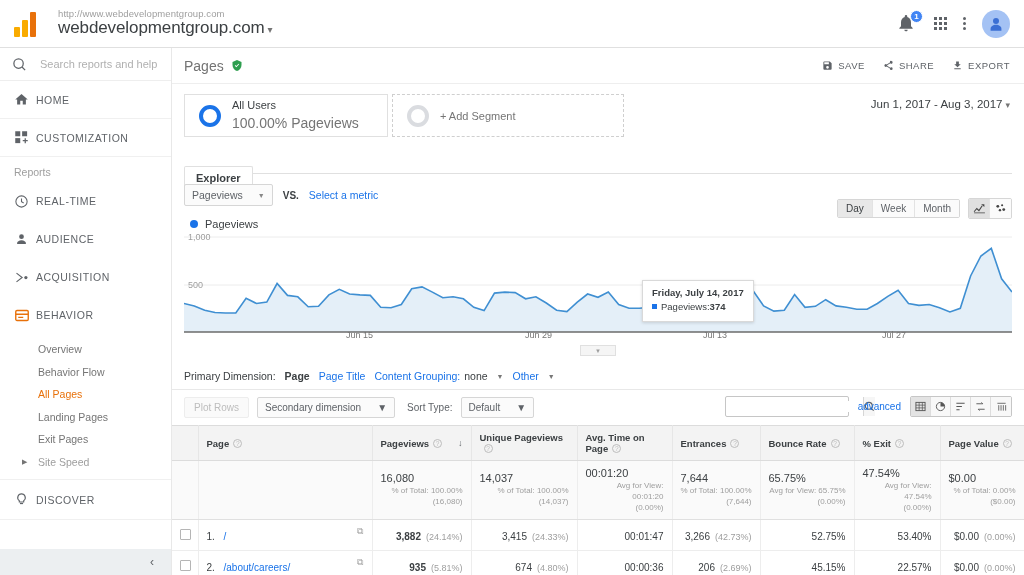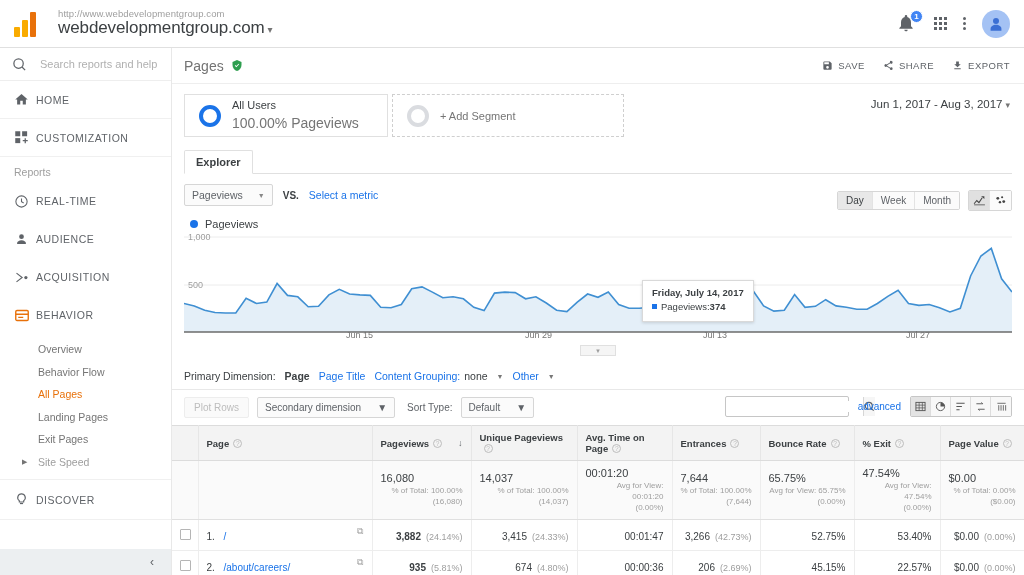--- a/index.html
+++ b/index.html
@@ -119,38 +119,38 @@
   .date-range {
     position: absolute; right: 14px; top: 14px;
     font-size: 11.5px; color: #3c4043; cursor: pointer;
   }
   .date-range .c { color: #757575; font-size: 9px; margin-left: 3px; }
 
   
   .tabs { display: flex; margin: 12px 0 0 12px; border-bottom: 1px solid #e0e0e0; width: 828px; }
   .tab {
     font-size: 11px; padding: 5px 11px 5px 11px; cursor: pointer;
-    color: #1a73e8; position: relative; top: 1px;
+    color: #1a73e8; position: relative; top: 17px;
   }
   .tab.active {
     color: #3c4043; font-weight: bold; background: #fff;
     border: 1px solid #e0e0e0; border-bottom: 1px solid #fff; border-radius: 2px 2px 0 0;
   }
 
   
   .metric-row { display: flex; align-items: center; padding: 10px 12px 0 12px; position: relative; }
   .mselect {
     border: 1px solid #d6d6d6; background: #fbfbfb; border-radius: 2px;
     font-size: 10.5px; color: #5f6368; padding: 4px 7px; display: flex;
     align-items: center; gap: 15px; cursor: pointer;
   }
   .mselect .cr { font-size: 7px; color: #888; }
   .vs { font-size: 10px; font-weight: bold; color: #3c4043; margin-left: 10px; }
   .sel-metric { font-size: 10.5px; color: #1a73e8; margin-left: 10px; cursor: pointer; }
-  .gran { position: absolute; right: 12px; top: 16px; display: flex; gap: 8px; align-items: center; }
+  .gran { position: absolute; right: 12px; top: 24px; display: flex; gap: 8px; align-items: center; }
   .gran-grp { display: flex; border: 1px solid #d6d6d6; border-radius: 2px; overflow: hidden; }
   .gran-btn {
     font-size: 10px; color: #5f6368; padding: 3px 8px; background: #fbfbfb; cursor: pointer;
     border-right: 1px solid #e3e3e3;
   }
   .gran-btn:last-child { border-right: none; }
   .gran-btn.on { background: #e8e8e8; color: #3c4043; }
   .chart-types { display: flex; border: 1px solid #d6d6d6; border-radius: 2px; overflow: hidden; }
   .ct { width: 21px; height: 19px; background: #fbfbfb; display: flex; align-items: center; justify-content: center; cursor: pointer; border-right: 1px solid #e3e3e3;}
   .ct:last-child { border-right:none; }
@@ -515,21 +515,21 @@
         <line x1="0" y1="53" x2="828" y2="53" stroke="#ececec" stroke-width="1"></line>
         <path id="area-path" fill="#e4eff8" stroke="none" d="M0.0 71.5 L10.3 73.9 L20.7 78.2 L31.0 80.5 L41.4 81.0 L51.8 81.0 L62.1 66.3 L72.5 71.5 L82.8 70.1 L93.1 51.5 L103.5 63.4 L113.8 64.8 L124.2 74.8 L134.5 74.3 L144.9 62.9 L155.3 57.3 L165.6 62.0 L175.9 62.9 L186.3 63.4 L196.7 75.3 L207.0 75.8 L217.3 72.5 L227.7 56.8 L238.0 54.9 L248.4 60.1 L258.8 65.8 L269.1 64.8 L279.4 66.8 L289.8 75.3 L300.1 78.6 L310.5 61.1 L320.8 60.1 L331.2 60.6 L341.6 66.8 L351.9 64.8 L362.3 71.0 L372.6 78.2 L382.9 79.6 L393.3 70.1 L403.6 62.0 L414.0 65.3 L424.3 60.1 L434.7 72.5 L445.1 76.3 L455.4 76.3 L465.8 75.3 L476.1 73.9 L486.4 69.6 L496.8 74.3 L507.1 73.9 L517.5 74.3 L527.9 78.6 L538.2 82.0 L548.5 73.4 L558.9 64.5 L569.3 59.1 L579.6 73.9 L589.9 79.1 L600.3 78.2 L610.6 62.5 L621.0 75.3 L631.4 74.3 L641.7 67.7 L652.0 73.9 L662.4 75.3 L672.8 77.2 L683.1 77.2 L693.4 71.5 L703.8 64.4 L714.1 58.2 L724.5 71.5 L734.9 73.4 L745.2 72.5 L755.5 75.8 L765.9 80.0 L776.3 76.3 L786.6 44.0 L796.9 24.0 L807.3 16.4 L817.6 46.8 L828.0 60.1 L828 100 L0 100 Z"></path>
         <path id="line-path" fill="none" stroke="#3f8fd2" stroke-width="1.6" d="M0.0 71.5 L10.3 73.9 L20.7 78.2 L31.0 80.5 L41.4 81.0 L51.8 81.0 L62.1 66.3 L72.5 71.5 L82.8 70.1 L93.1 51.5 L103.5 63.4 L113.8 64.8 L124.2 74.8 L134.5 74.3 L144.9 62.9 L155.3 57.3 L165.6 62.0 L175.9 62.9 L186.3 63.4 L196.7 75.3 L207.0 75.8 L217.3 72.5 L227.7 56.8 L238.0 54.9 L248.4 60.1 L258.8 65.8 L269.1 64.8 L279.4 66.8 L289.8 75.3 L300.1 78.6 L310.5 61.1 L320.8 60.1 L331.2 60.6 L341.6 66.8 L351.9 64.8 L362.3 71.0 L372.6 78.2 L382.9 79.6 L393.3 70.1 L403.6 62.0 L414.0 65.3 L424.3 60.1 L434.7 72.5 L445.1 76.3 L455.4 76.3 L465.8 75.3 L476.1 73.9 L486.4 69.6 L496.8 74.3 L507.1 73.9 L517.5 74.3 L527.9 78.6 L538.2 82.0 L548.5 73.4 L558.9 64.5 L569.3 59.1 L579.6 73.9 L589.9 79.1 L600.3 78.2 L610.6 62.5 L621.0 75.3 L631.4 74.3 L641.7 67.7 L652.0 73.9 L662.4 75.3 L672.8 77.2 L683.1 77.2 L693.4 71.5 L703.8 64.4 L714.1 58.2 L724.5 71.5 L734.9 73.4 L745.2 72.5 L755.5 75.8 L765.9 80.0 L776.3 76.3 L786.6 44.0 L796.9 24.0 L807.3 16.4 L817.6 46.8 L828.0 60.1 "></path>
         <line x1="0" y1="100" x2="828" y2="100" stroke="#6b6b6b" stroke-width="1.3"></line>
         <circle id="hl-dot" r="3.2" fill="#2b7ec1" cx="558.9" cy="64.5"></circle>
       </svg>
 
       <div class="xlab" style="left:162px;">Jun 15</div>
       <div class="xlab" style="left:341px;">Jun 29</div>
       <div class="xlab" style="left:519px;">Jul 13</div>
-      <div class="xlab" style="left:722px;">Jul 27</div>
+      <div class="xlab" style="left:698px;">Jul 27</div>
 
       <div class="tooltip" style="left:458px; top:48px;">
         <div style="font-weight:bold;">Friday, July 14, 2017</div>
         <div>
           <span class="tt-dot"></span><span>Pageviews:</span><b>374</b>
         </div>
       </div>
 
       <div class="scrub">
           <span>▼</span>

